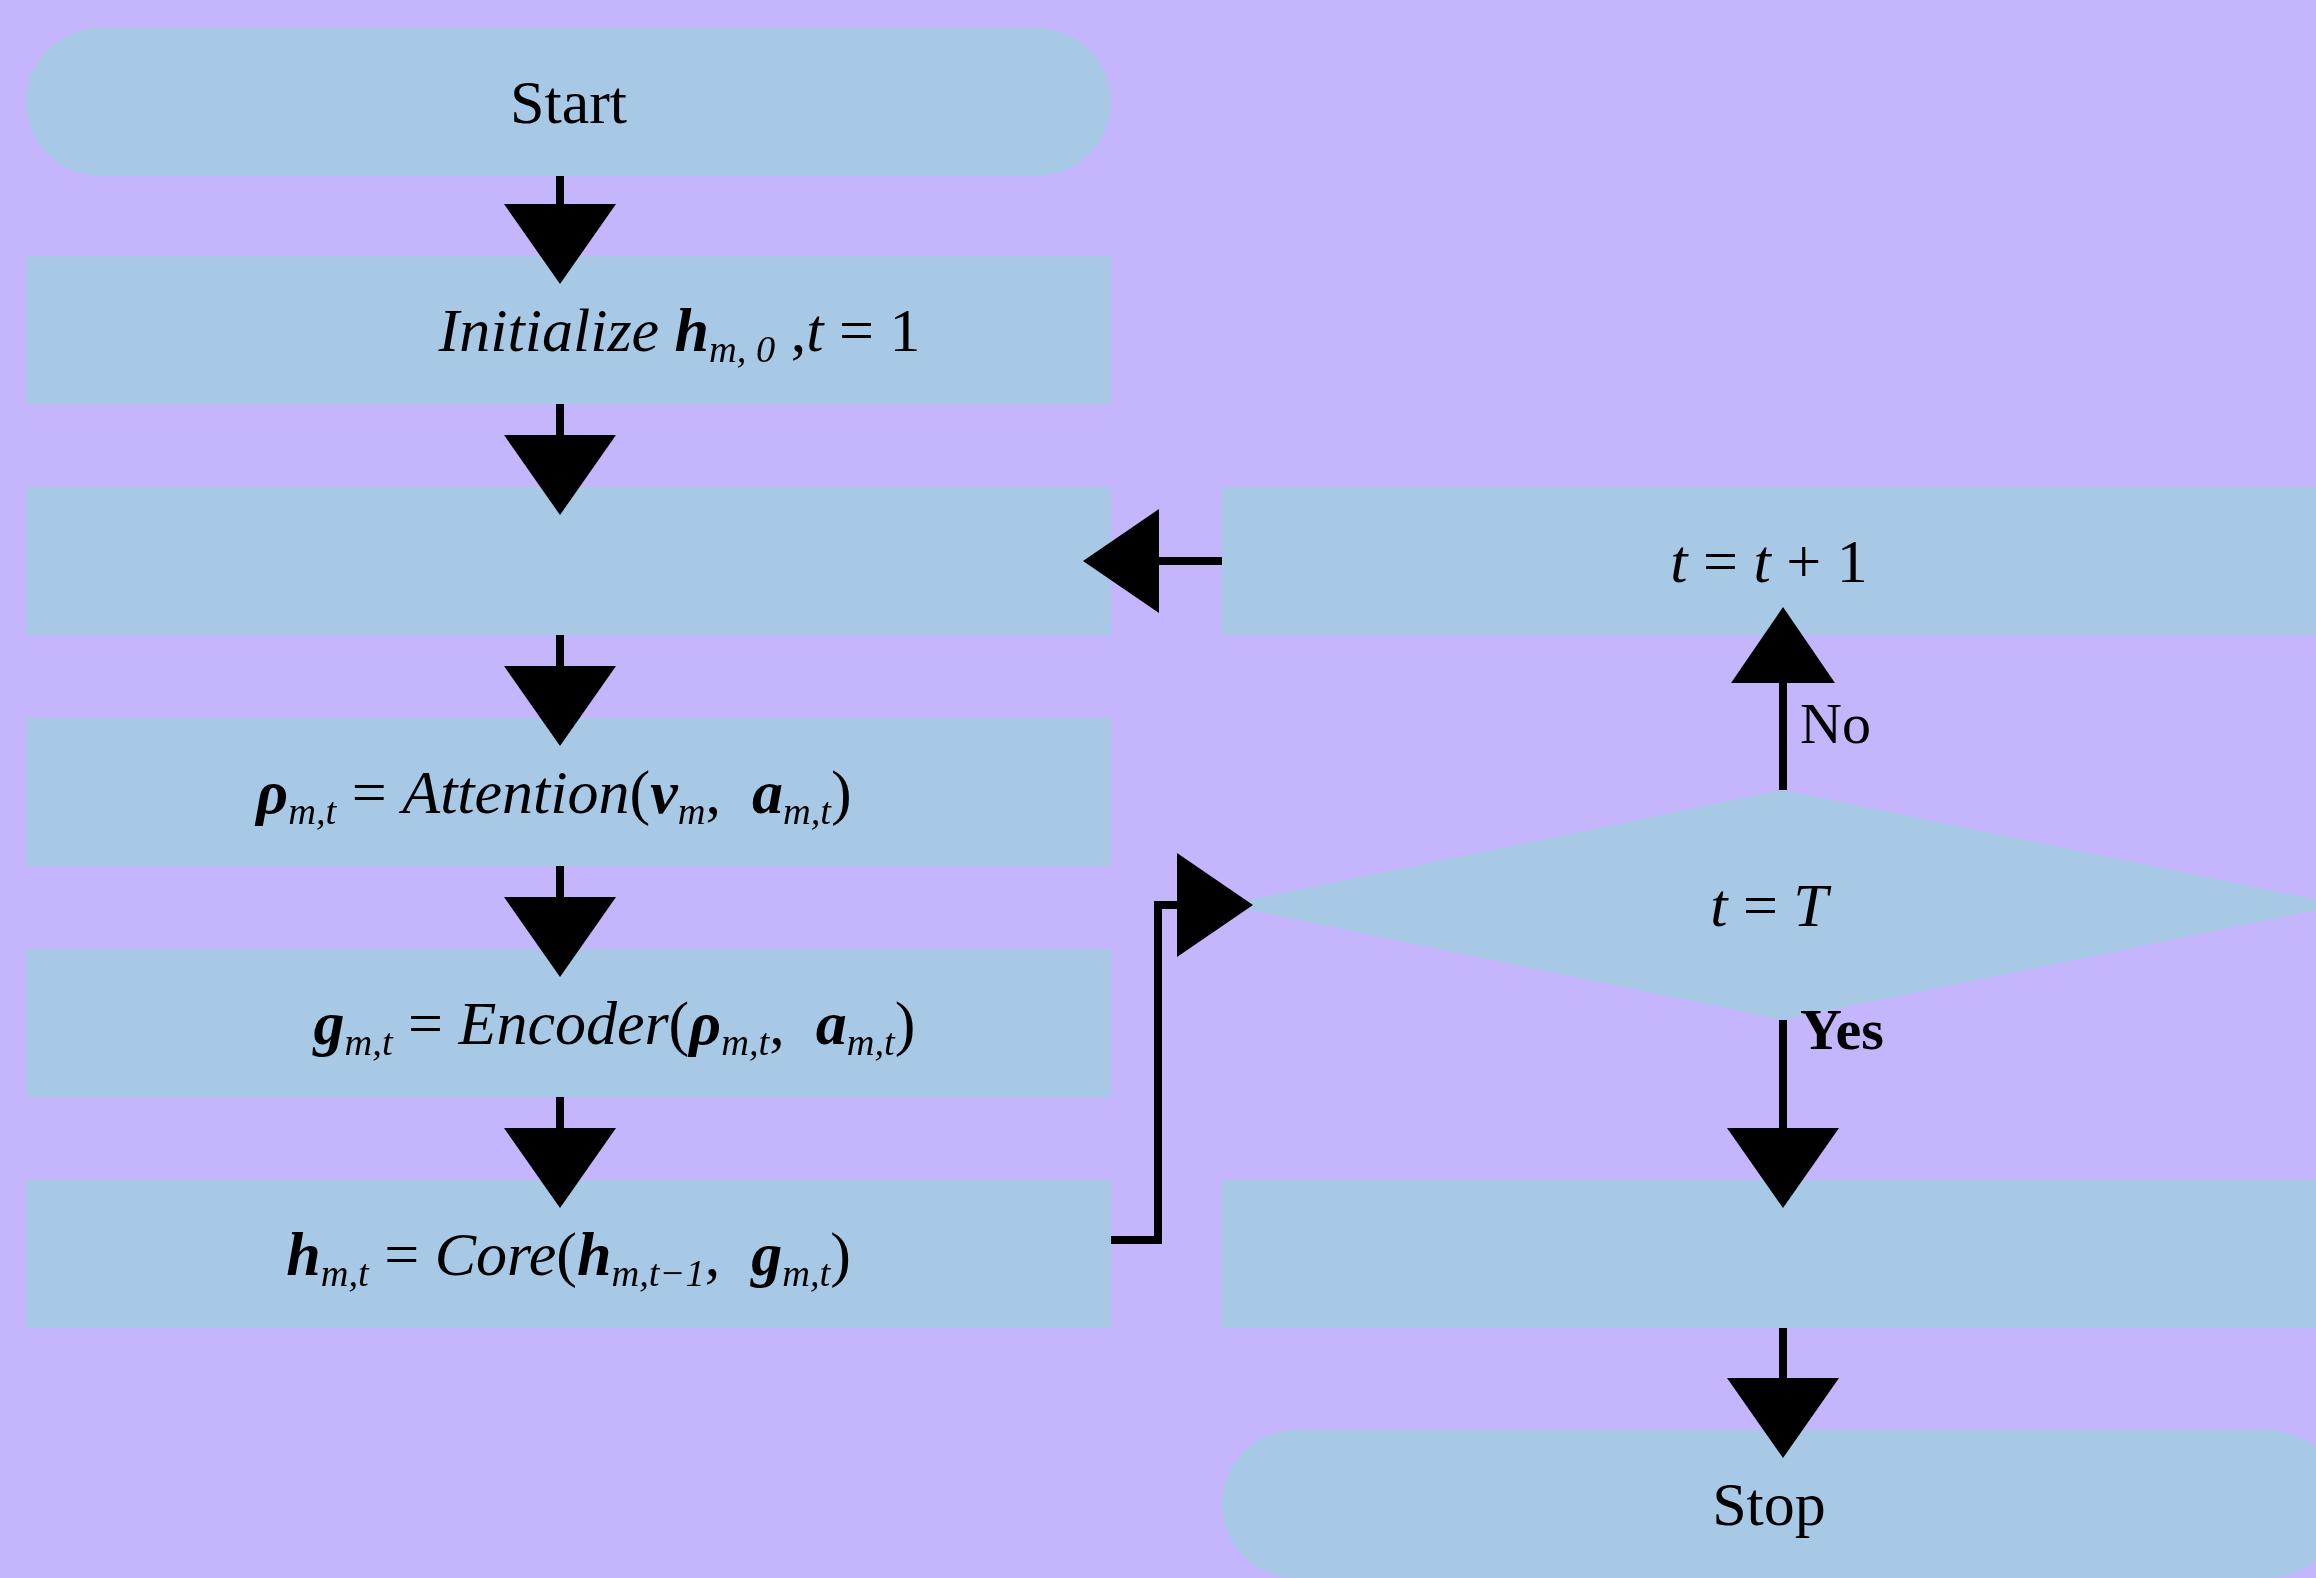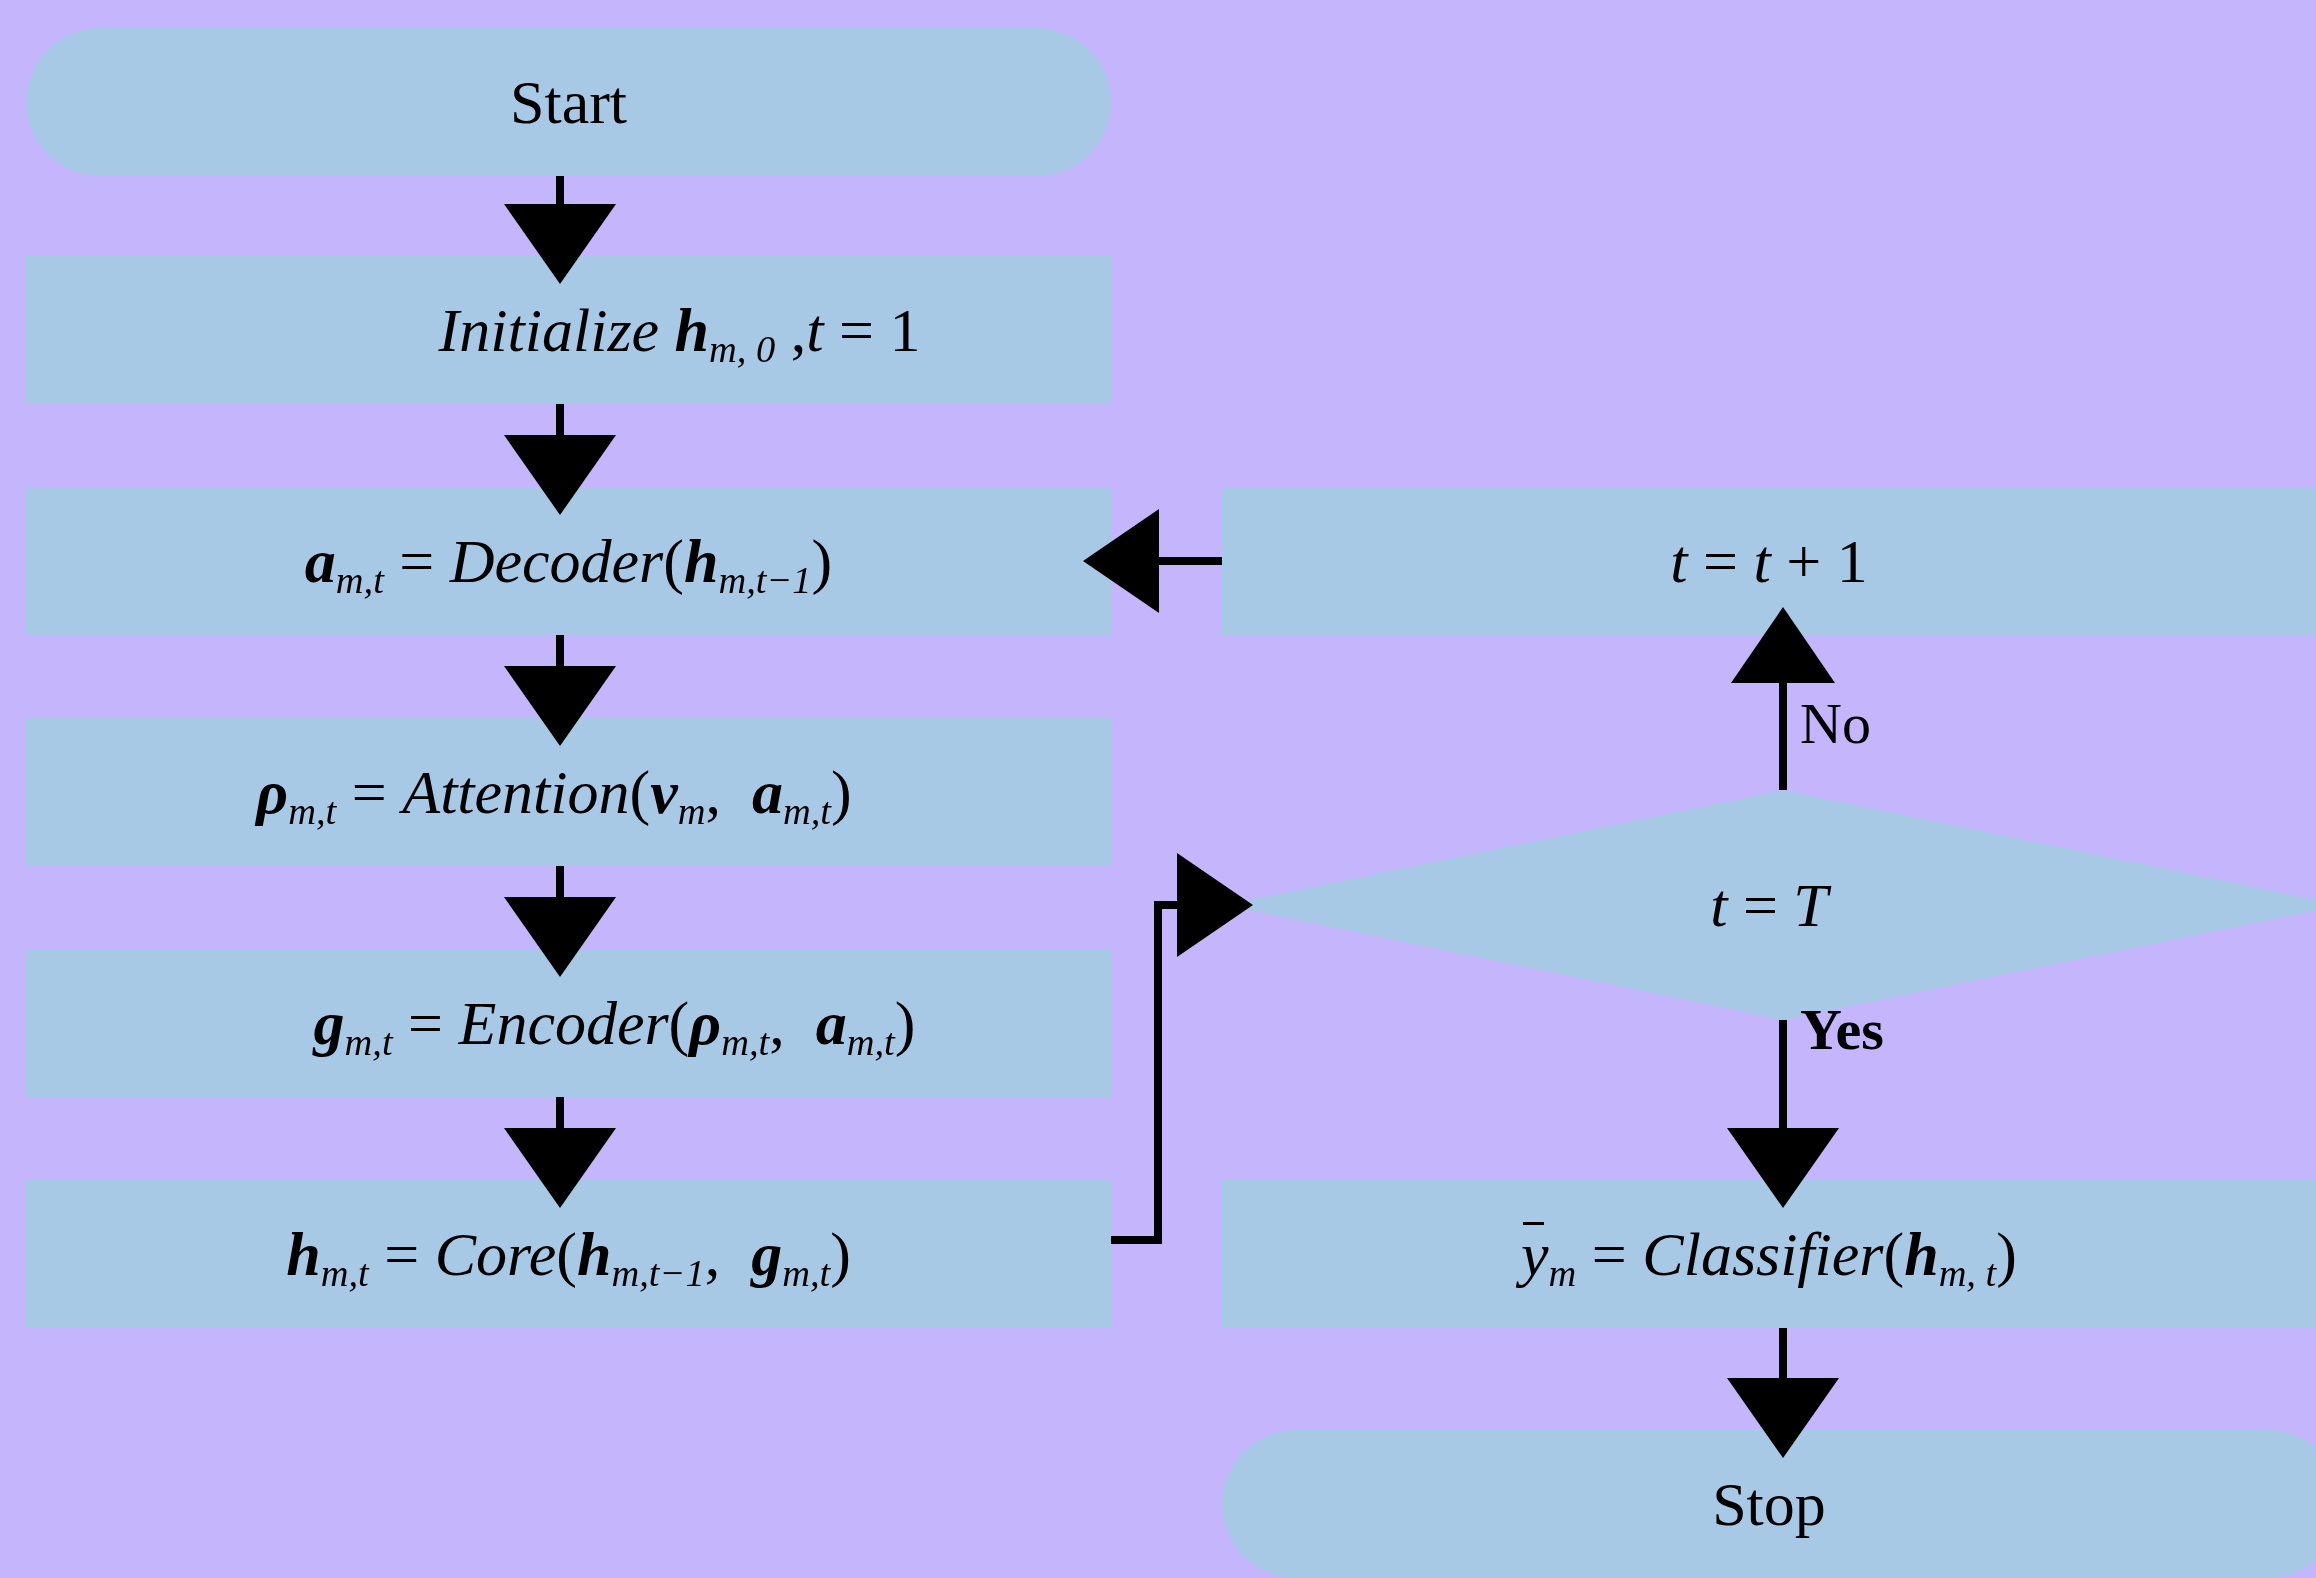--- a/index.html
+++ b/index.html
@@ -137,25 +137,20 @@
   <div class="node-label" style="left:26px; top:28px; width:1085px; height:148px;">
     <span class="plain-label">Start</span>
   </div>
 
   <div class="node-label" style="left:26px; top:256px; width:1307px; height:148px;text-align:right;">
     <span class="math">
       <span>Initialize</span><span>&nbsp;</span><span class="bf">h</span><sub>m, 0</sub><span>&nbsp;</span><span class="up">,</span><span>t</span><span>&nbsp;</span><span class="up">=</span><span>&nbsp;</span><span class="up">1</span>
     </span>
   </div>
 
-  <div class="node-label" style="left:26px; top:487px; width:1085px; height:148px;">
-    <span class="math">
-      <span class="bf">a</span><sub>m,t</sub><span>&nbsp;</span><span class="up">=</span><span>&nbsp;</span><span>Decoder</span><span class="up">(</span><span class="bf">h</span><sub>m,t−1</sub><span class="up">)</span>
-    </span>
-  </div>
 
   <div class="node-label" style="left:24px; top:718px; width:1060px; height:148px;">
     <span class="math">
       <span class="bf">ρ</span><sub>m,t</sub><span>&nbsp;</span><span class="up">=</span><span>&nbsp;</span><span>Attention</span><span class="up">(</span><span class="bf">v</span><sub>m</sub><span class="up">,&nbsp;&nbsp;</span><span class="bf">a</span><sub>m,t</sub><span class="up">)</span>
     </span>
   </div>
 
   <div class="node-label" style="left:26px; top:949px; width:1085px; height:148px;padding-left:46px;">
     <span class="math">
       <span class="bf">g</span><sub>m,t</sub><span>&nbsp;</span><span class="up">=</span><span>&nbsp;</span><span>Encoder</span><span class="up">(</span><span class="bf">ρ</span><sub>m,t</sub><span class="up">,&nbsp;&nbsp;</span><span class="bf">a</span><sub>m,t</sub><span class="up">)</span>
@@ -173,25 +168,20 @@
       <span>t</span><span>&nbsp;</span><span class="up">=</span><span>&nbsp;</span><span>t</span><span>&nbsp;</span><span class="up">+</span><span>&nbsp;</span><span class="up">1</span>
     </span>
   </div>
 
   <div class="node-label" style="left:1222px; top:831px; width:1094px; height:148px;">
     <span class="math">
       <span>t</span><span>&nbsp;</span><span class="up">=</span><span>&nbsp;</span><span>T</span>
     </span>
   </div>
 
-  <div class="node-label" style="left:1222px; top:1180px; width:1094px; height:148px;">
-    <span class="math">
-      <span class="ybar">y</span><sub>m</sub><span>&nbsp;</span><span class="up">=</span><span>&nbsp;</span><span>Classifier</span><span class="up">(</span><span class="bf">h</span><sub>m, t</sub><span class="up">)</span>
-    </span>
-  </div>
 
   <div class="node-label" style="left:1222px; top:1430px; width:1094px; height:148px;">
     <span class="plain-label">Stop</span>
   </div>
 
   <div class="edge-label" style="left:1800px; top:690px;">No</div>
 
   <div class="edge-label" style="left:1800px; top:996px;font-weight:bold;">Yes</div>
 
 </div>

